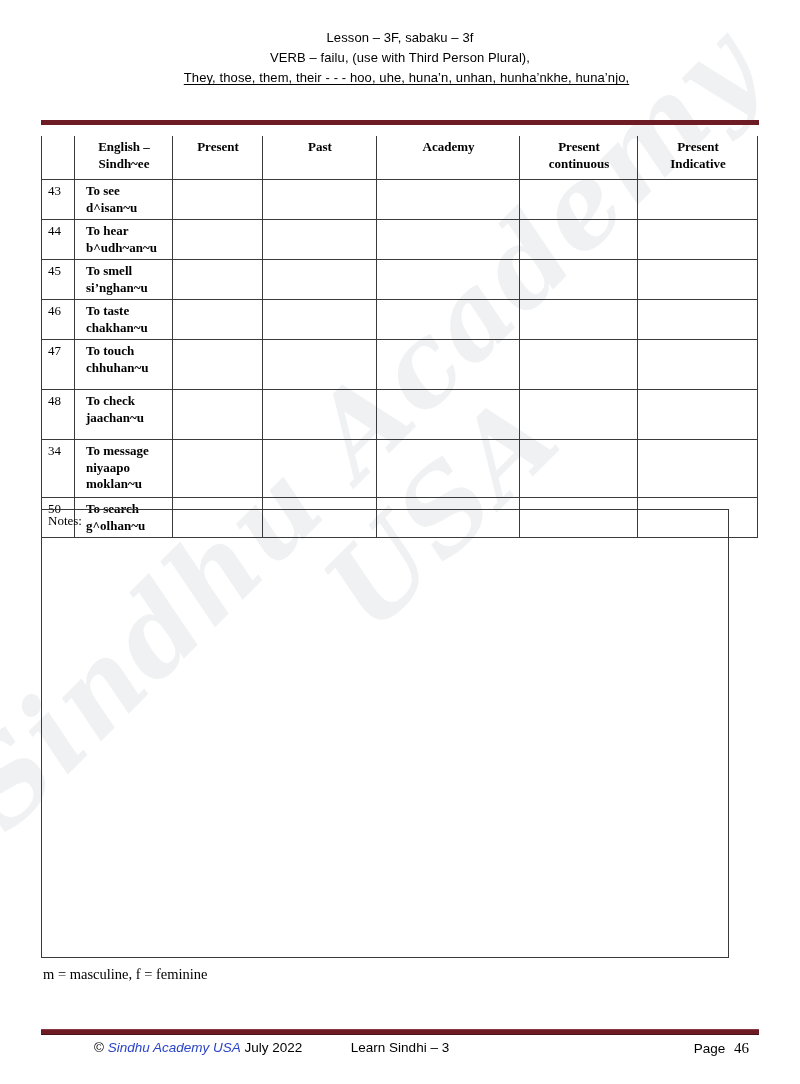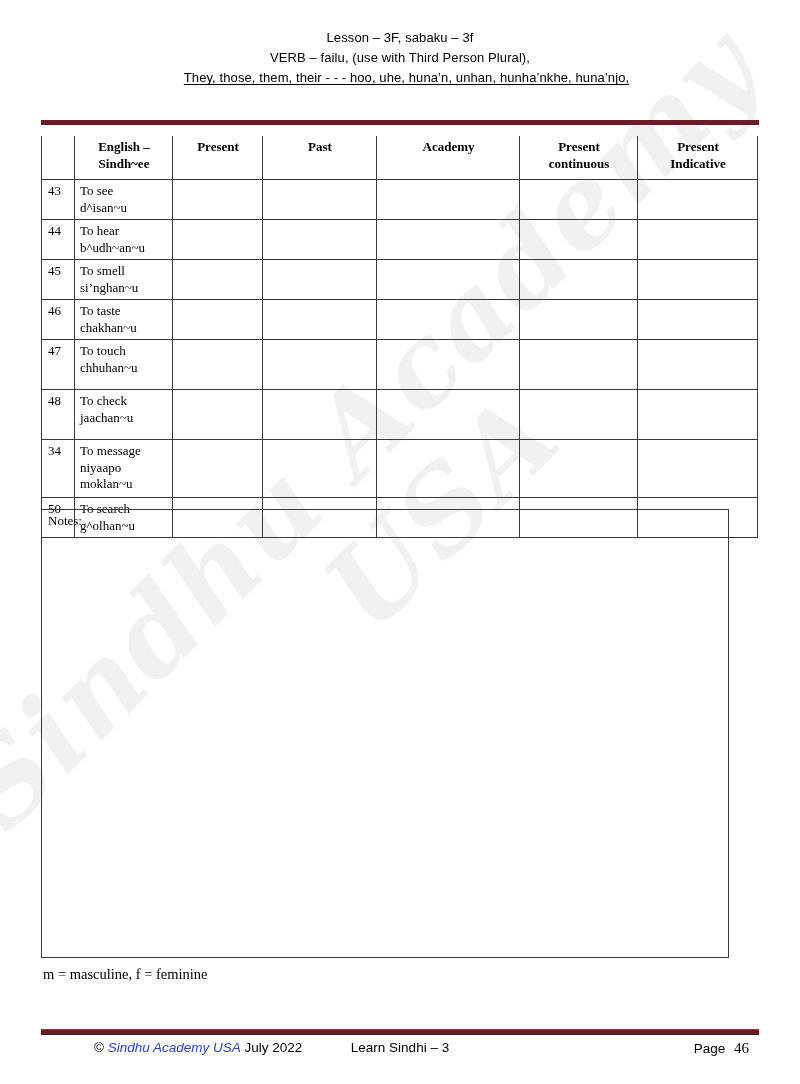--- a/index.html
+++ b/index.html
@@ -127,21 +127,22 @@
   }
   .verb-table thead th.th-num {
     border-top: none;
   }
   .verb-table td.cell-num {
     text-align: left;
     padding-left: 6px;
     font-size: 13px;
   }
   .verb-table td.cell-eng {
-    padding-left: 5px;
+    padding-left: 11px;
+    font-weight: bold;
   }
   .verb-table td.cell-blank { }
 
   .row-h1 td { height: 34px; }
   .row-h2 td { height: 34px; }
   .row-h3 td { height: 44px; }
   .row-h4 td { height: 52px; }
 
   .eng-line { display: block; white-space: nowrap; }
 

